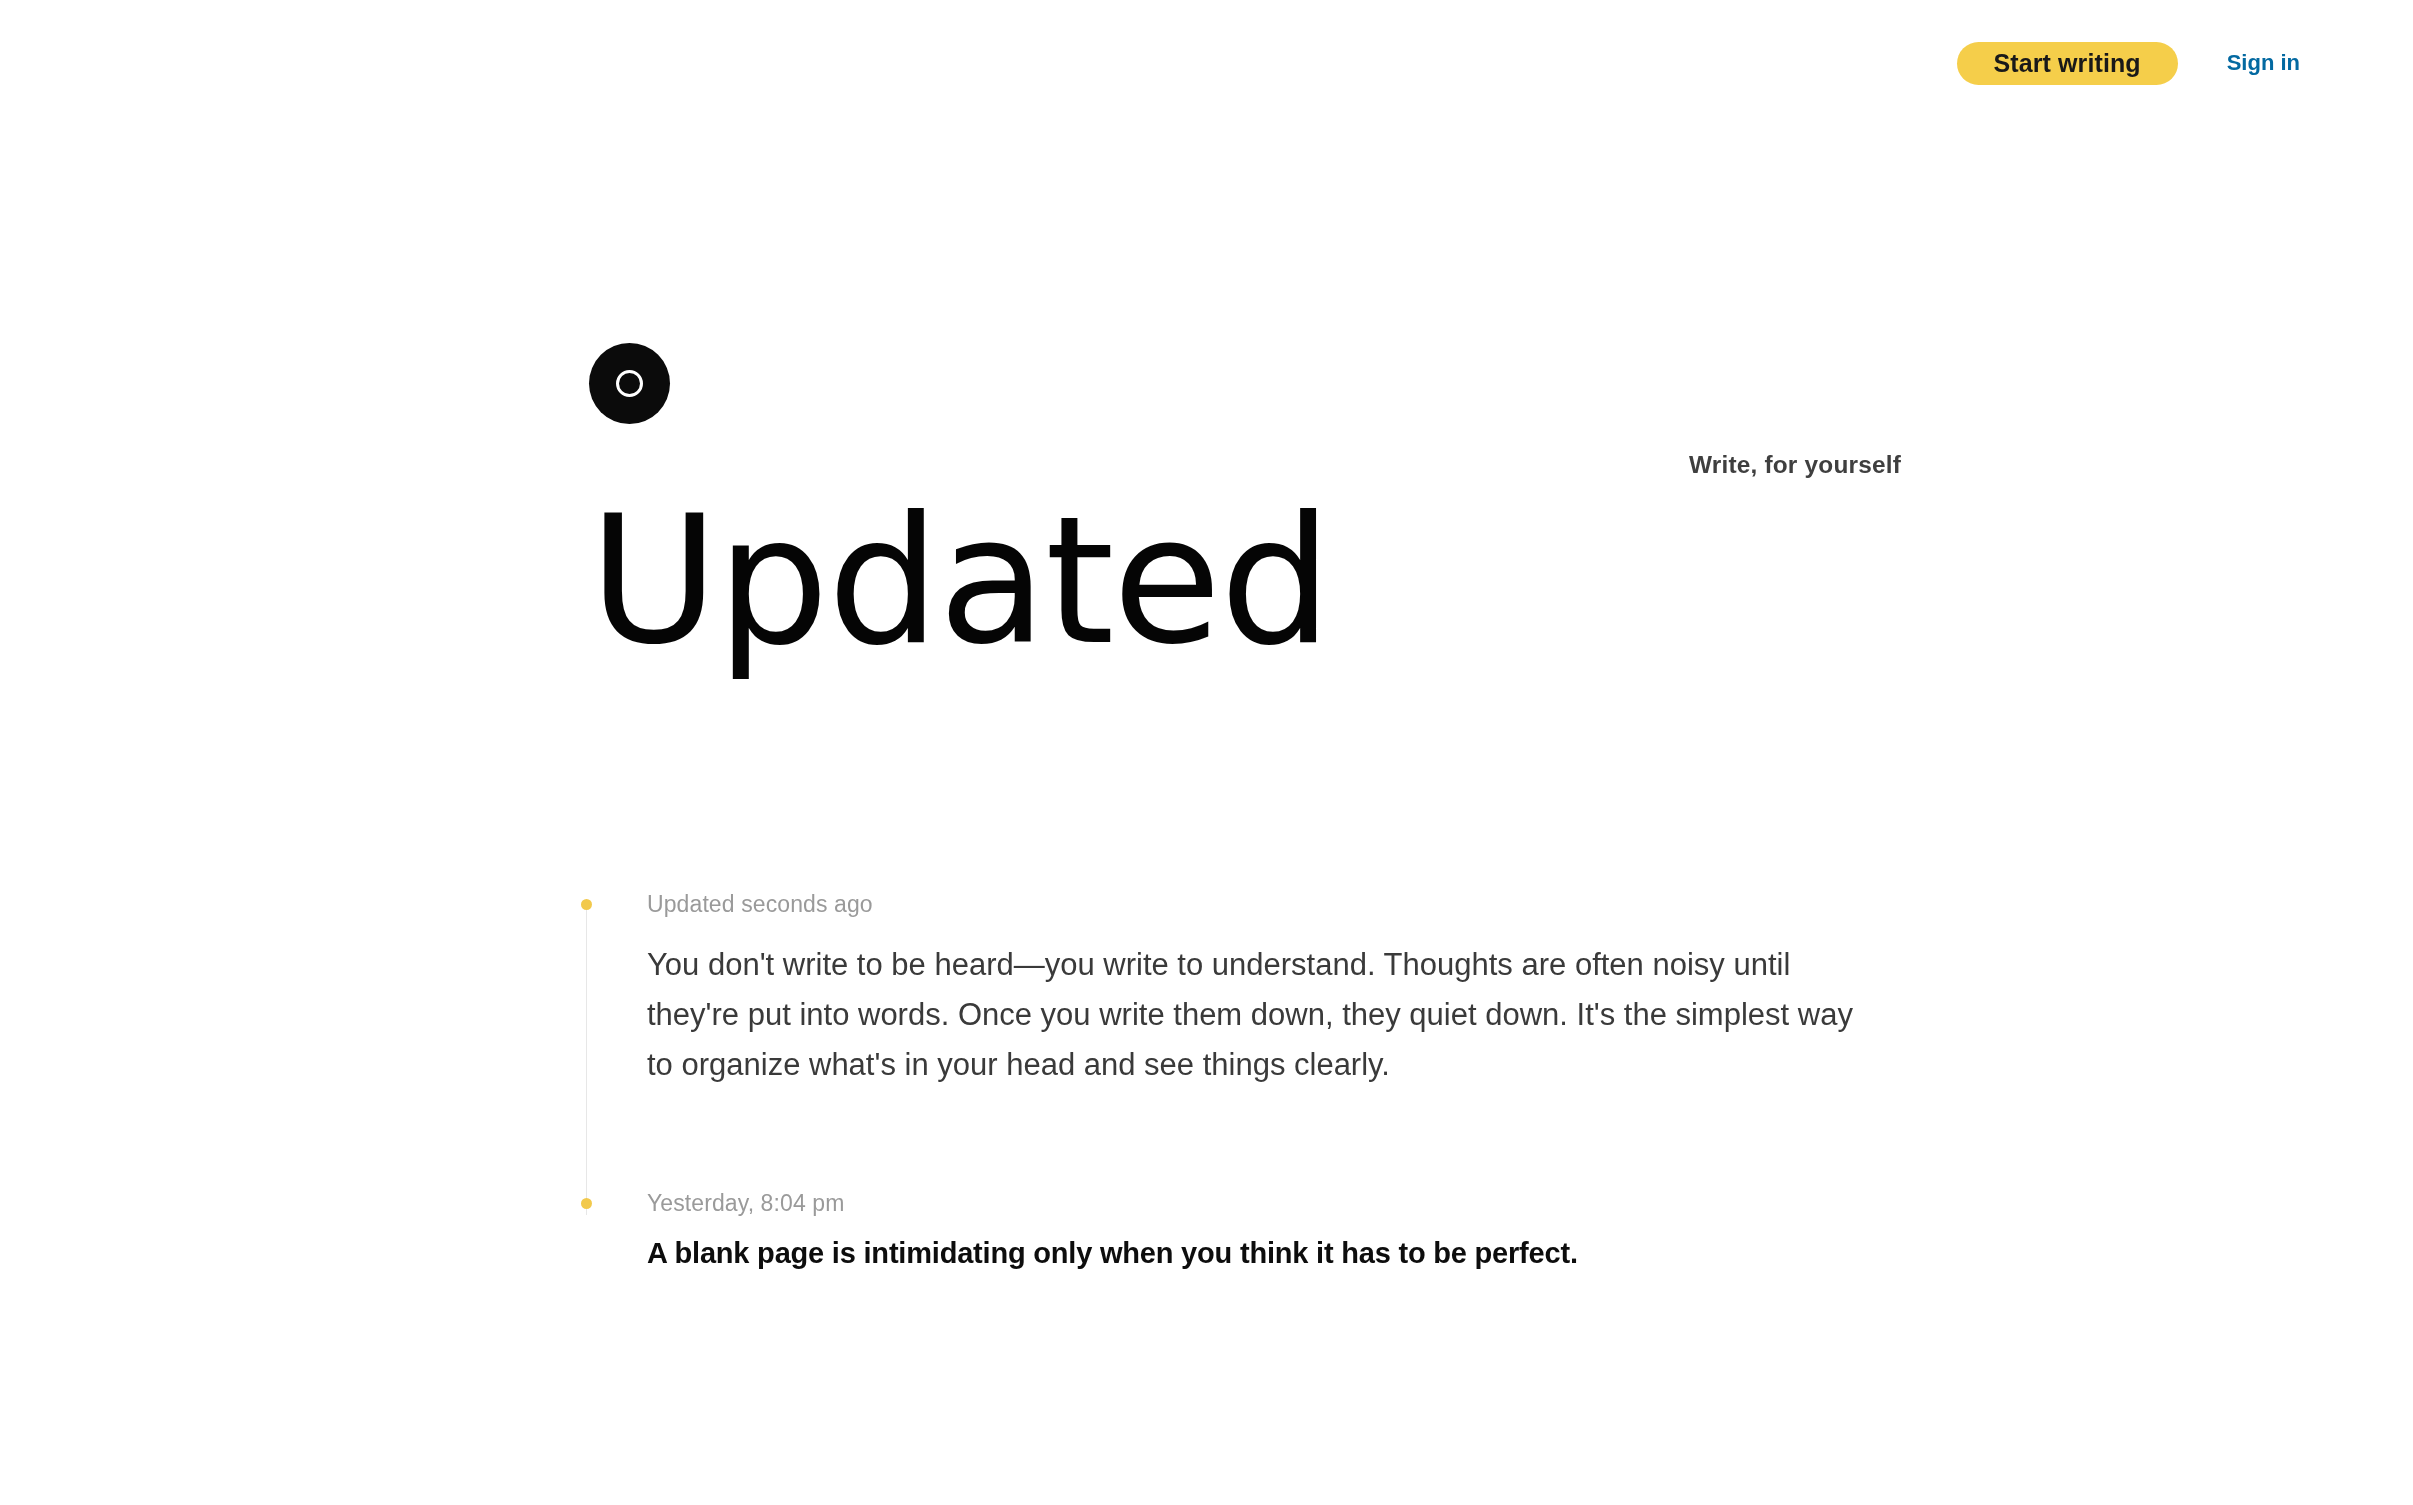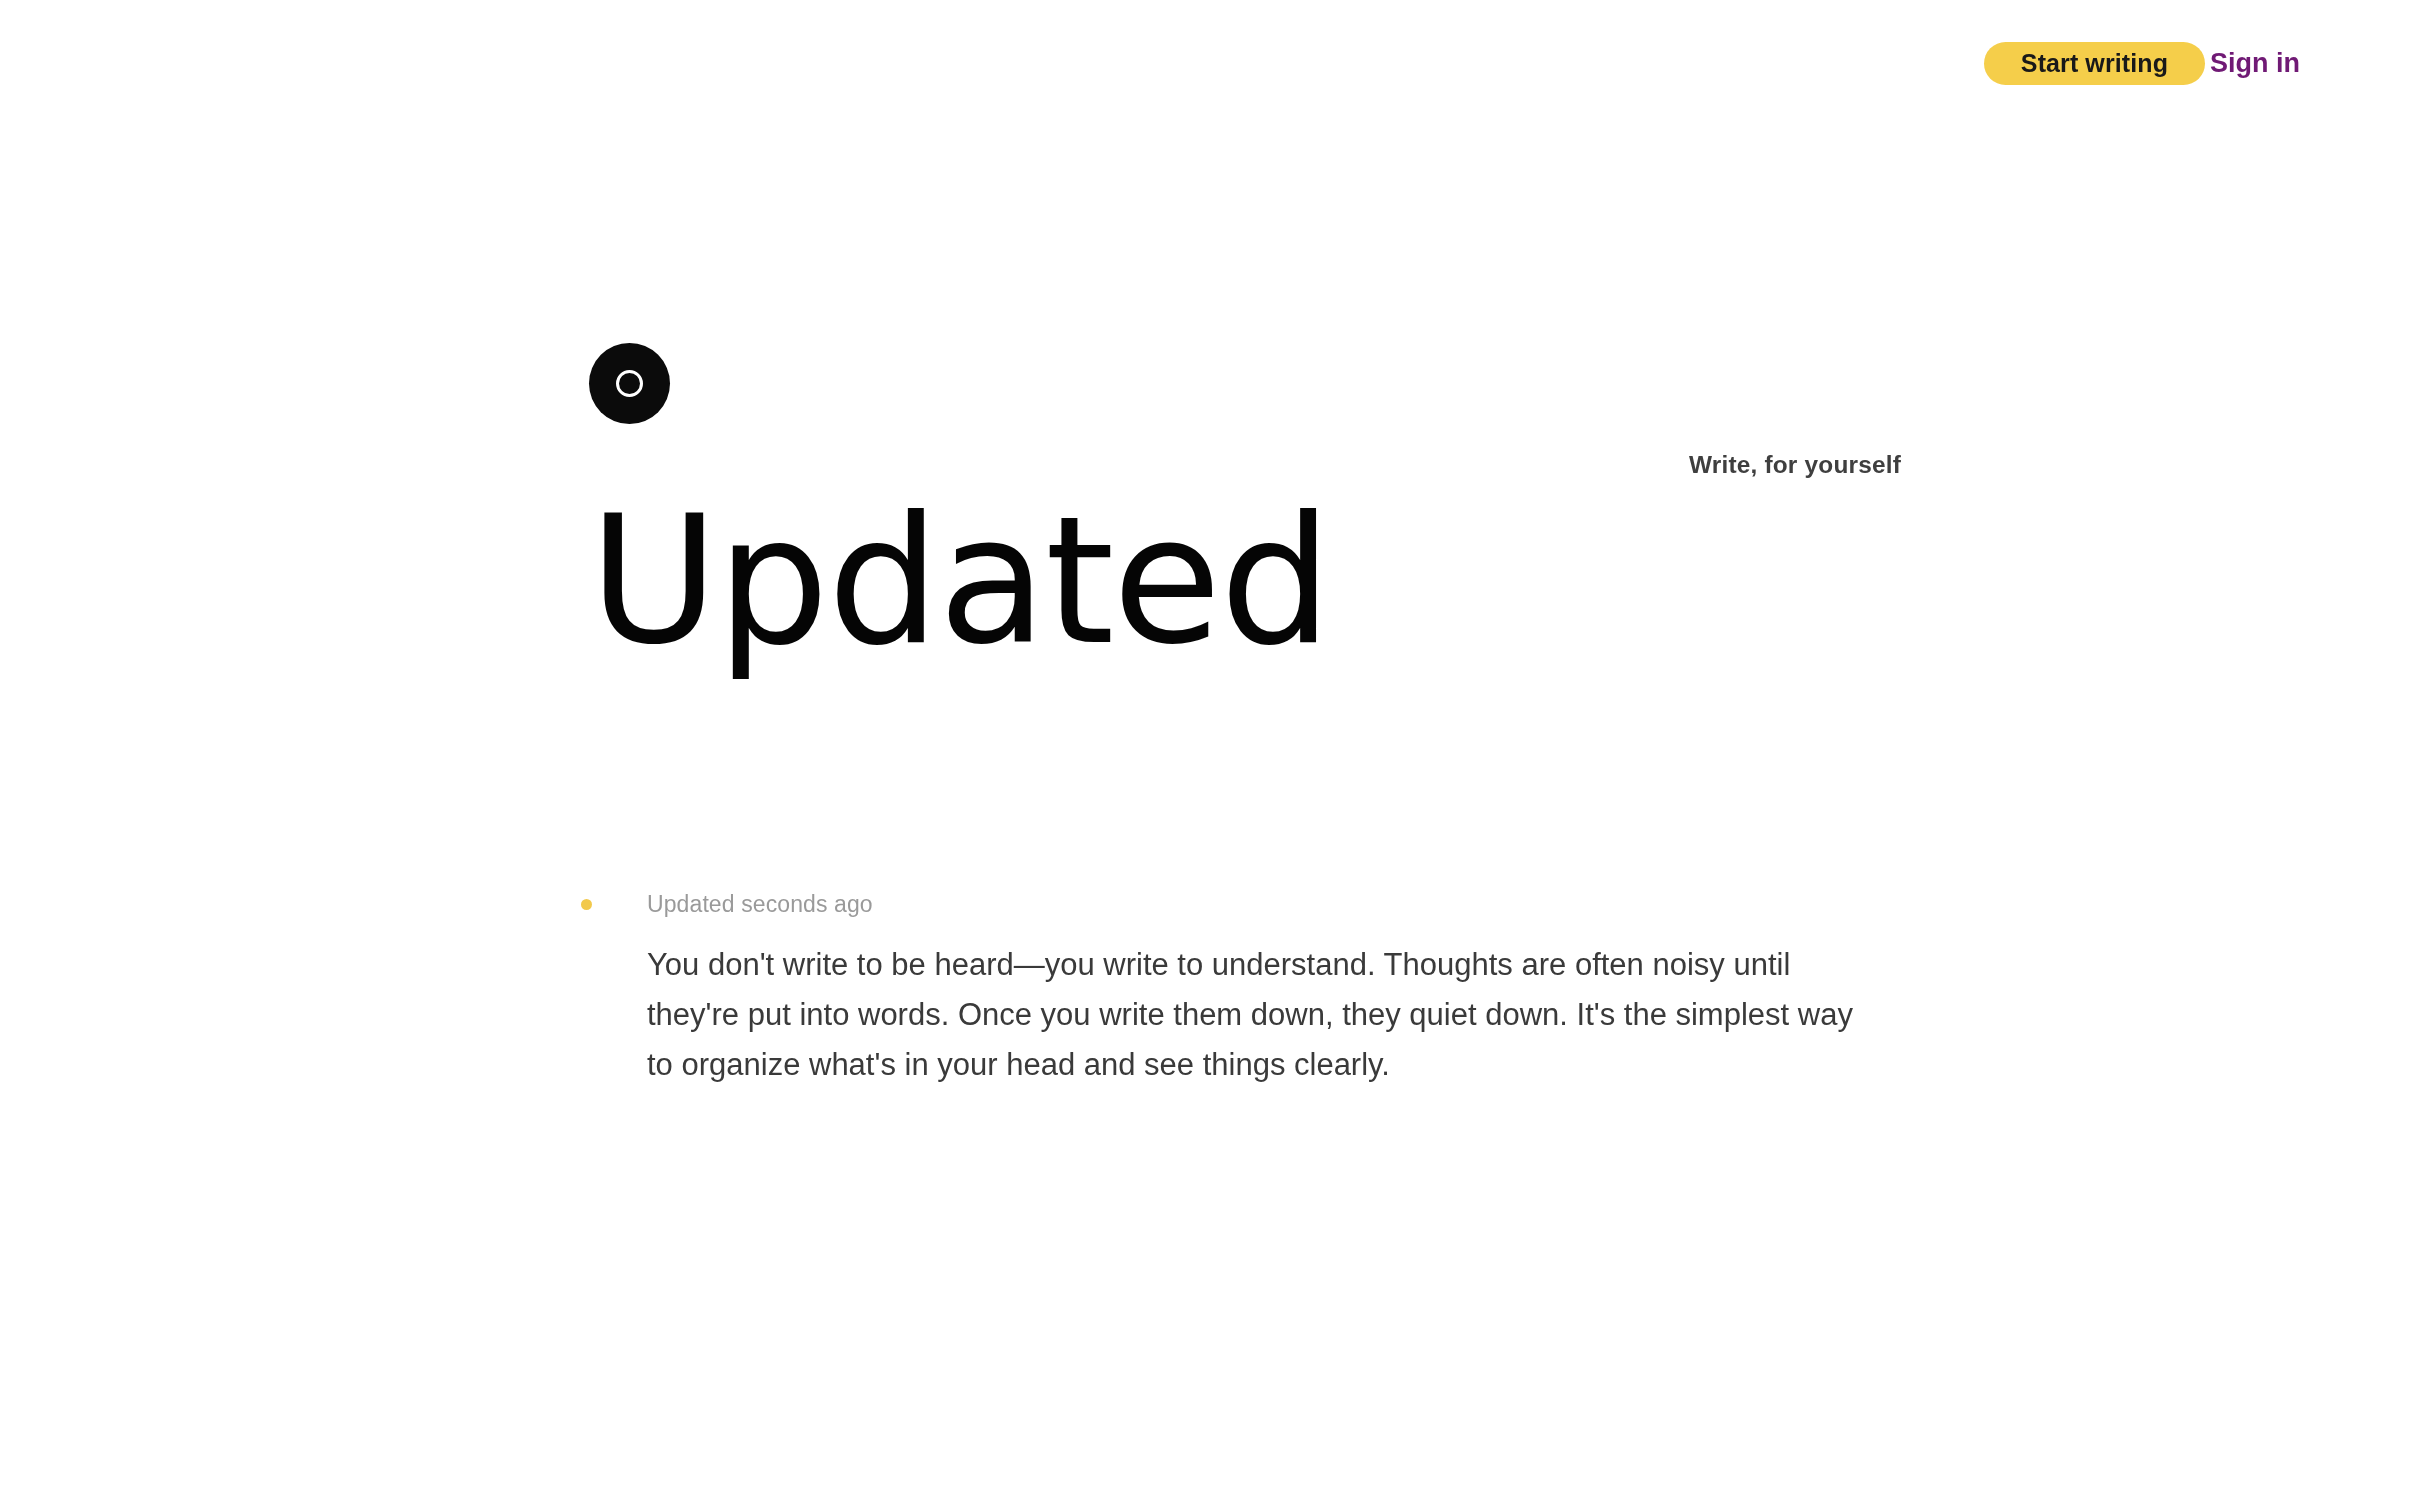--- a/index.html
+++ b/index.html
@@ -41,23 +41,24 @@
     font-weight: 700;
     letter-spacing: 0.1px;
     padding: 9px 37px;
     cursor: pointer;
     font-family: "Liberation Sans", sans-serif;
     line-height: 1;
   }
   .btn-signin {
     background: transparent;
     border: none;
-    color: #701a75;
-    font-size: 27px;
+    color: #0369a1;
+    font-size: 22px;
     font-weight: 700;
+    margin-left: 44px;
     padding: 8.4px 5px;
     cursor: pointer;
     font-family: "Liberation Sans", sans-serif;
     line-height: 1;
   }
 
   
   .hero {
     position: absolute;
     left: 589px;
@@ -170,15 +171,21 @@
 
 <div class="feed">
 
   <div class="note spacer-bottom">
     <div class="rail"></div>
     <div class="dot"></div>
     <div class="note-time">Updated seconds ago</div>
     <div class="note-body">You don't write to be heard—you write to understand. Thoughts are often noisy until they're put into words. Once you write them down, they quiet down. It's the simplest way to organize what's in your head and see things clearly.</div>
   </div>
 
+  <div class="note">
+
+    <div class="dot"></div>
+    <div class="note-time">Yesterday, 8:04 pm</div>
+    <div class="note-title">A blank page is intimidating only when you think it has to be perfect.</div>
+  </div>
 
 </div>
 
 
 </body></html>

